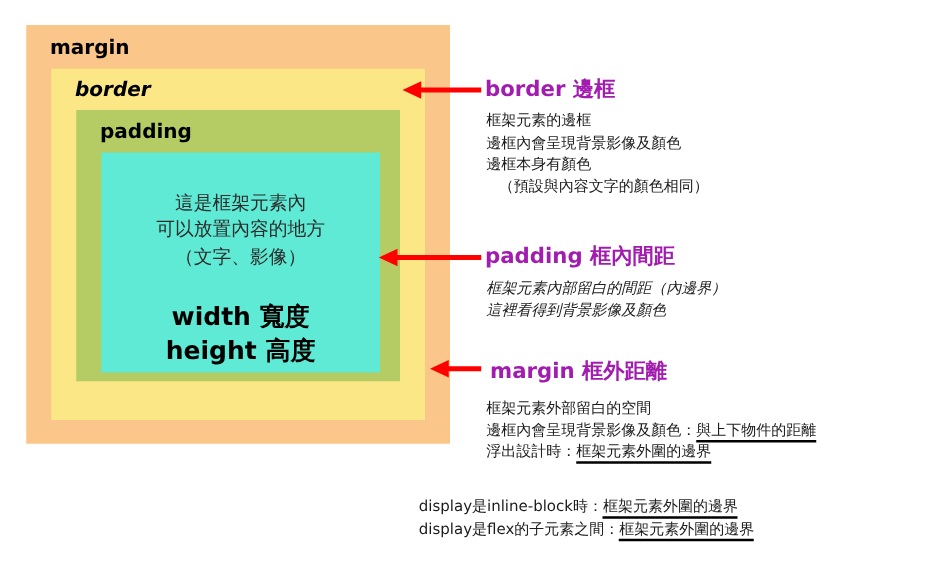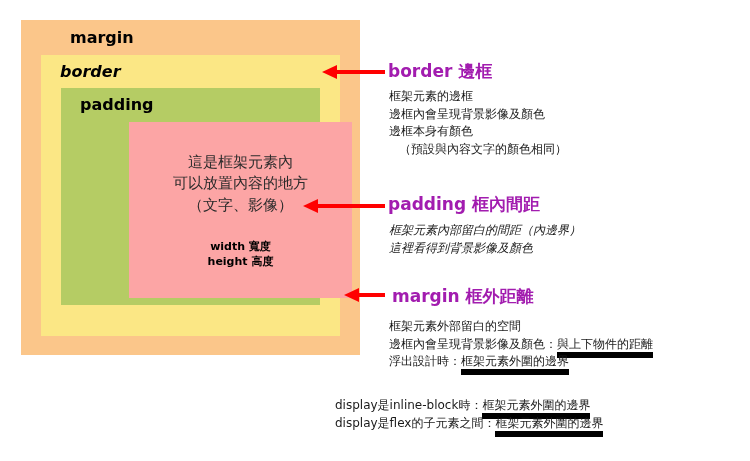--- a/index.html
+++ b/index.html
@@ -38,32 +38,31 @@
     background: #fbe785;
   }
   .layer-padding {
     left: 40px; top: 68px;
     width: 259px; height: 217px;
     background: #b5cc64;
   }
   .layer-content {
     left: 60px; top: 102px;
     width: 223px; height: 176px;
-    background: #fca5a5;
-    margin-left: 48px;
+    background: #5eead4;
   }
 
   .layer-label {
     position: absolute;
     font-weight: bold;
     font-size: 16px;
     color: #000000;
     white-space: nowrap;
   }
-  .label-margin  { left: 19px; top: 8px; margin-left: 30px; }
+  .label-margin  { left: 19px; top: 8px; }
   .label-border  { left: 19px; top: 7px; font-style: italic; }
   .label-padding { left: 19px; top: 7px; }
 
   .content-text {
     position: absolute;
     left: 0;
     top: 30px;
     width: 100%;
     text-align: center;
     line-height: 1.42;
@@ -71,21 +70,21 @@
     color: #2b2b2b;
     white-space: nowrap;
   }
   .content-dims {
     position: absolute;
     left: 0;
     top: 118px;
     width: 100%;
     text-align: center;
     line-height: 1.36;
-    font-size: 11px;
+    font-size: 20px;
     font-weight: bold;
     color: #000000;
     white-space: nowrap;
   }
 
   
   .arrow {
     position: absolute;
     height: 22px;
     pointer-events: none;
@@ -123,21 +122,21 @@
   }
   .ann-body {
     position: absolute;
     color: #1a1a1a;
     font-size: 12px;
     line-height: 1.47;
     white-space: nowrap;
   }
   .ann-body .ind { display: inline-block; padding-left: 10px; font-family: Liberation Mono, monospace; }
   .uline {
-    border-bottom: 6px solid #000000;
+    border-bottom: 2px solid #000000;
     padding-bottom: 1px;
   }
 
   #h-border   { left: 388px; top: 60px; }
   #b-border   { left: 389px; top: 88px; }
   #h-padding  { left: 388px; top: 193px; }
   #b-padding  { left: 389px; top: 222px; font-style: italic; }
   #h-margin   { left: 392px; top: 285px; }
   #b-margin   { left: 389px; top: 318px; }
   #b-extra    { left: 335px; top: 397px; }

